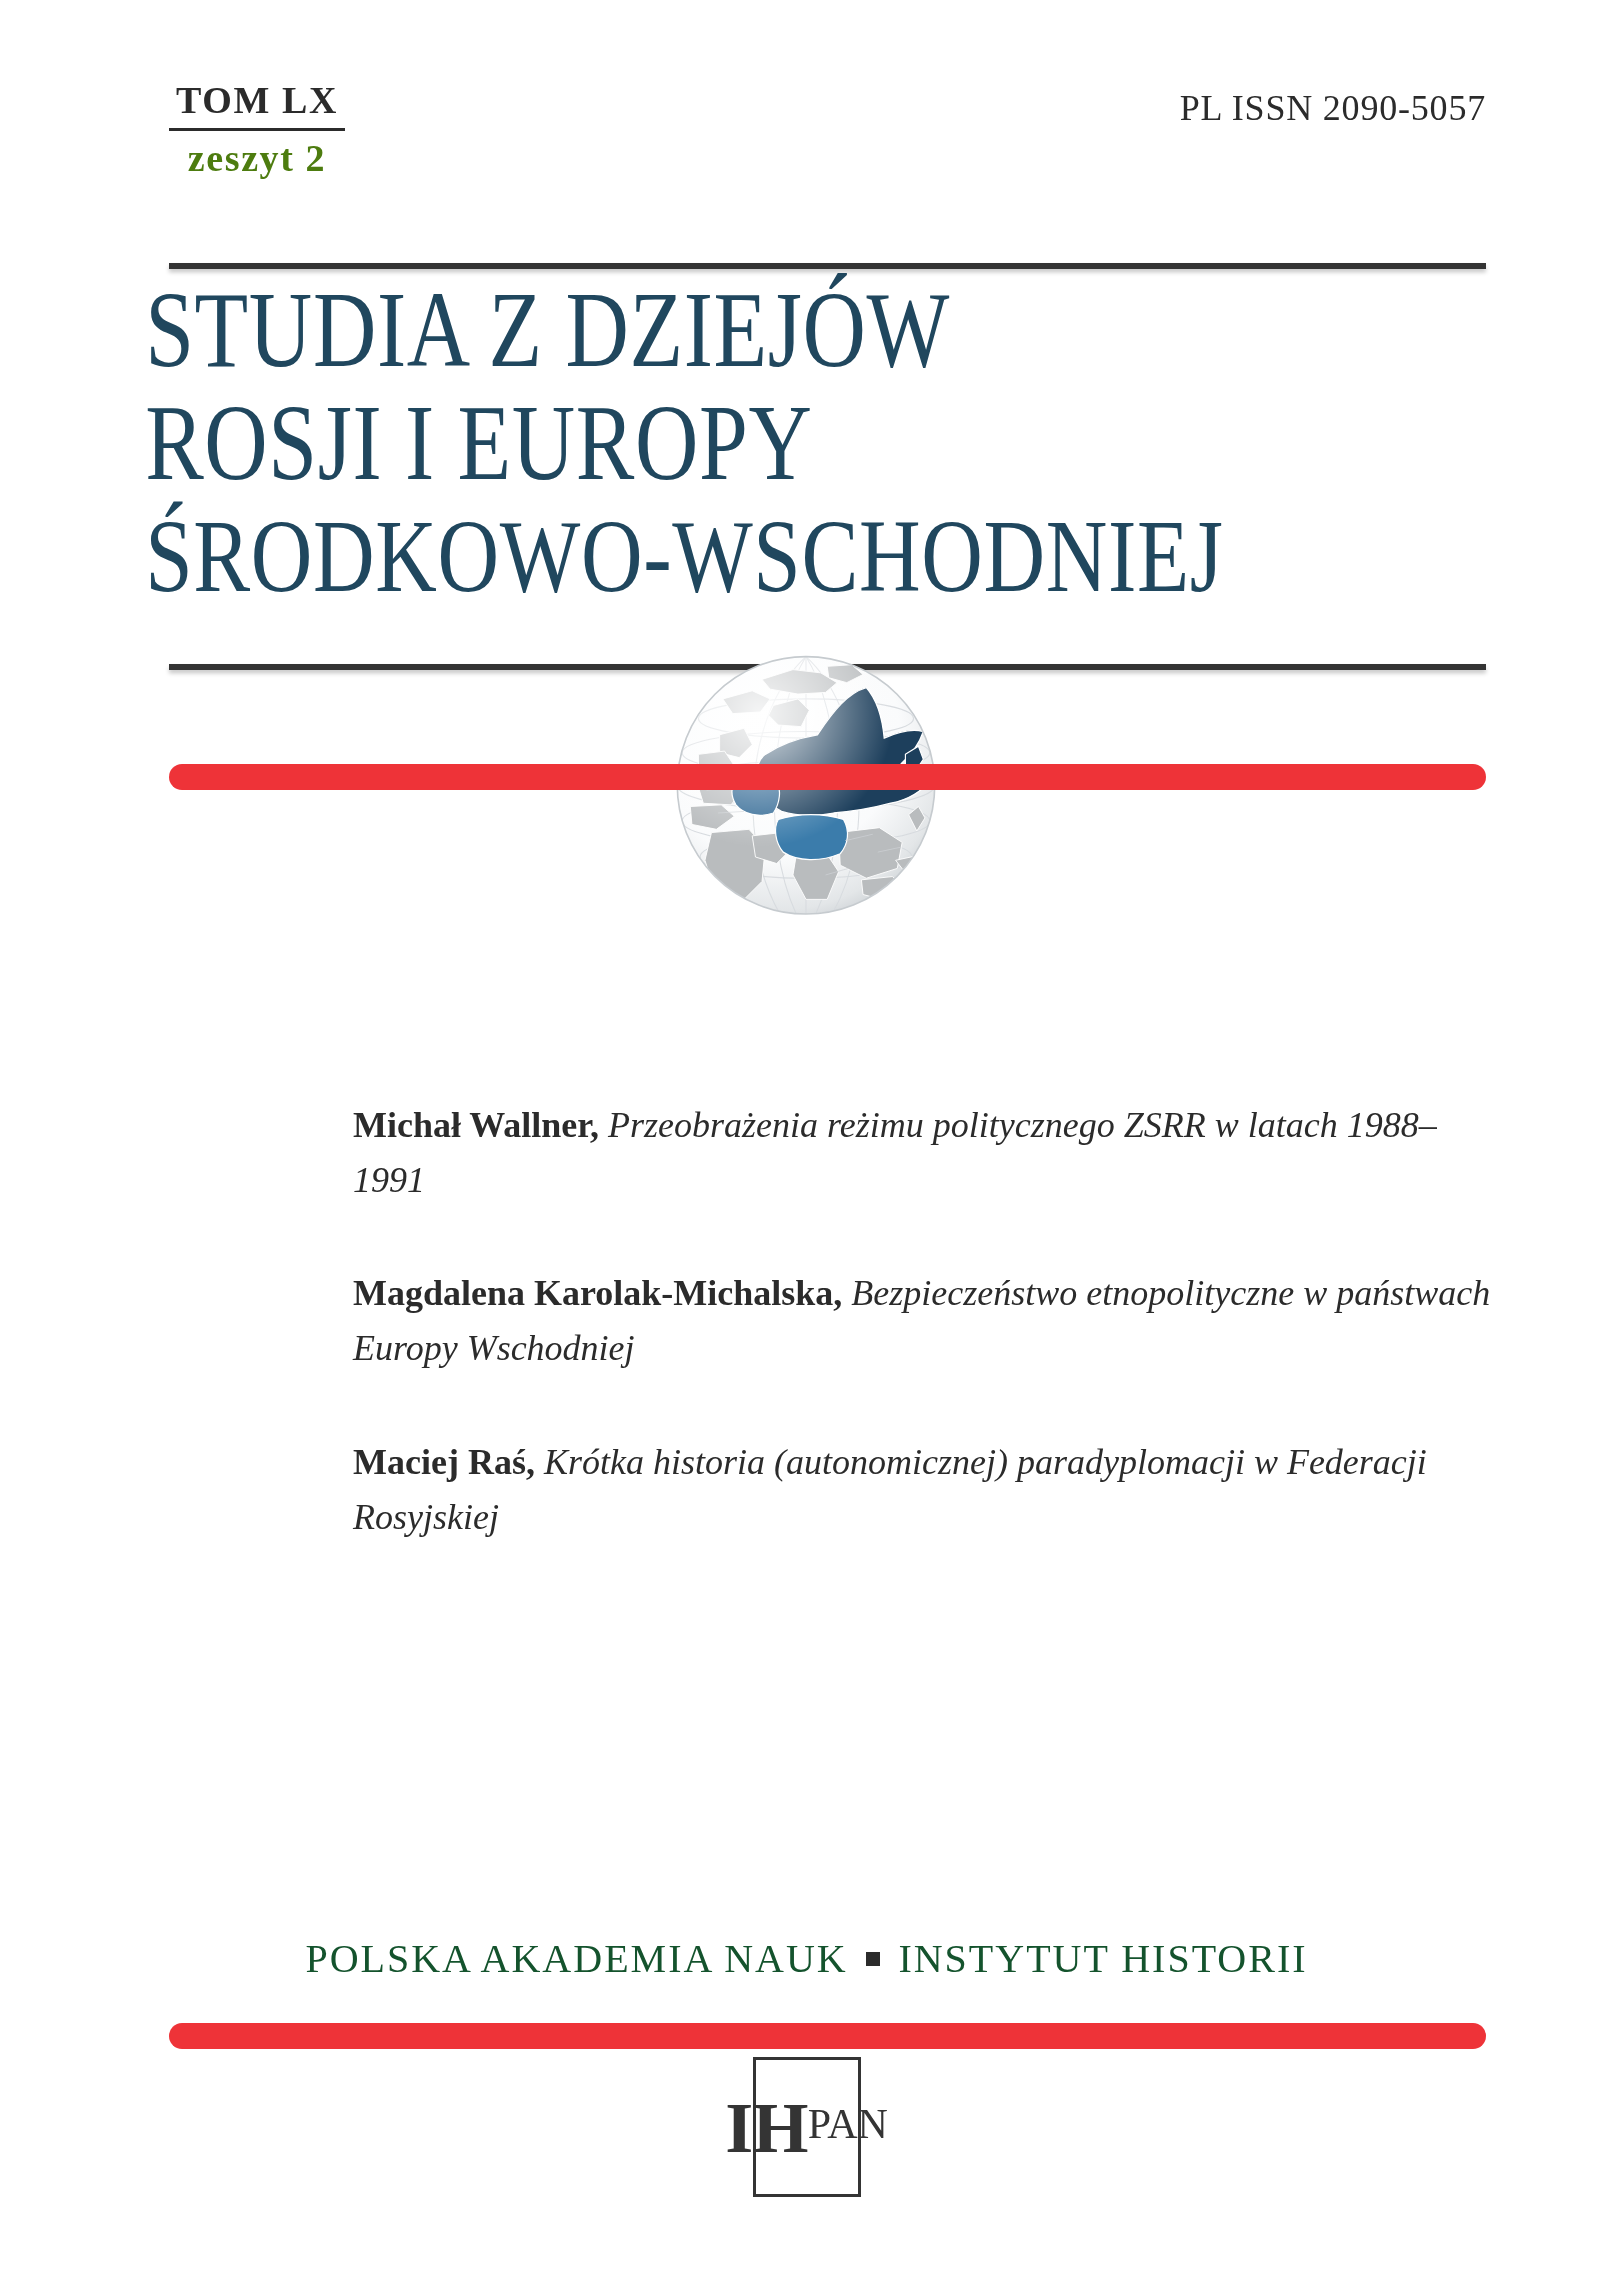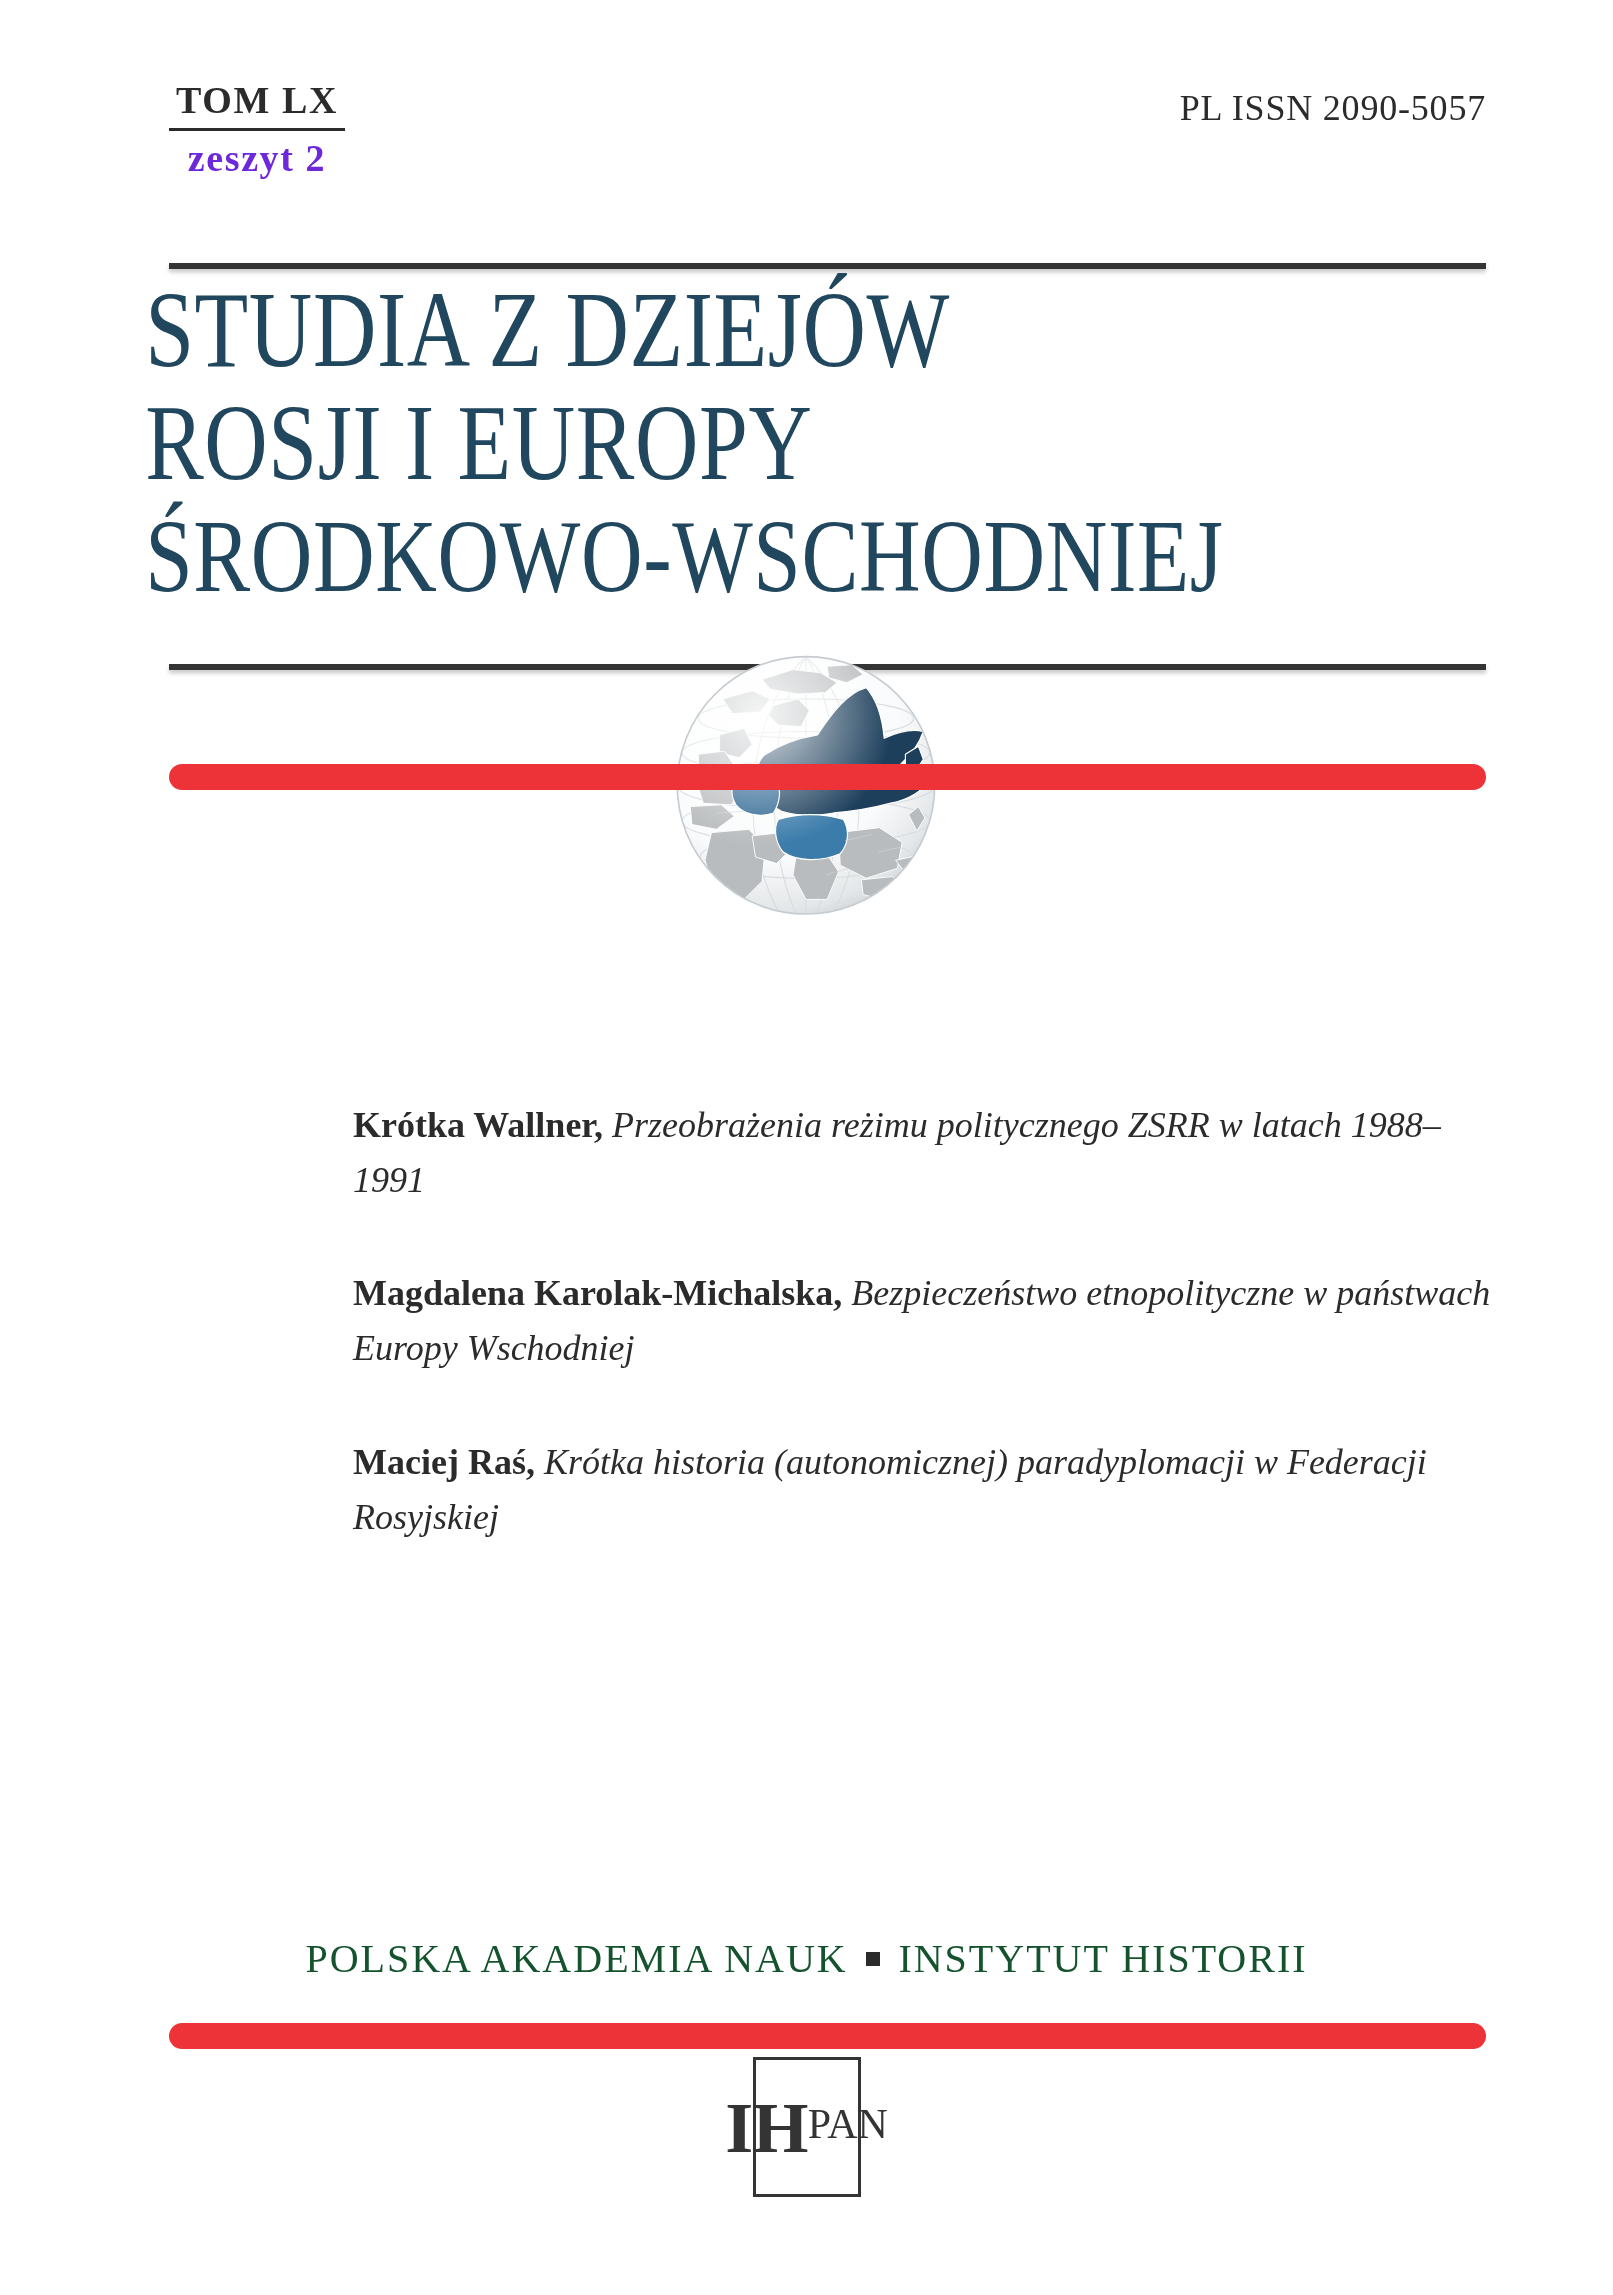--- a/index.html
+++ b/index.html
@@ -37,21 +37,21 @@
   .volume-rule {
     height: 3.3px;
     background: #2b2b2b;
     margin: 4.9px 0 4.9px 0;
     width: 100%;
   }
   .issue-line {
     font-size: 38px;
     letter-spacing: 1.6px;
     font-weight: 700;
-    color: #6d28d9;
+    color: #4d7c0f;
     line-height: 1.18;
     white-space: nowrap;
   }
 
   
   .issn {
     position: absolute;
     right: 127px;
     top: 87px;
     font-size: 36px;
@@ -340,21 +340,21 @@
 
       <circle cx="162" cy="190" r="158" fill="none" stroke="#c6cbcf" stroke-width="2"></circle>
     </svg>
   </div>
 
   <div class="bar-red bar-red-top"></div>
 
   <div class="contents">
 
     <div class="entry">
-      <span class="author">Krótka Wallner, </span><span class="article-title">Przeobrażenia reżimu politycznego ZSRR w latach 1988–1991</span>
+      <span class="author">Michał Wallner, </span><span class="article-title">Przeobrażenia reżimu politycznego ZSRR w latach 1988–1991</span>
     </div>
 
 
     <div class="entry">
       <span class="author">Magdalena Karolak-Michalska, </span><span class="article-title">Bezpieczeństwo etnopolityczne w państwach Europy Wschodniej</span>
     </div>
 
     <div class="entry">
       <span class="author">Maciej Raś, </span><span class="article-title">Krótka historia (autonomicznej) paradyplomacji w Federacji Rosyjskiej</span>
     </div>

